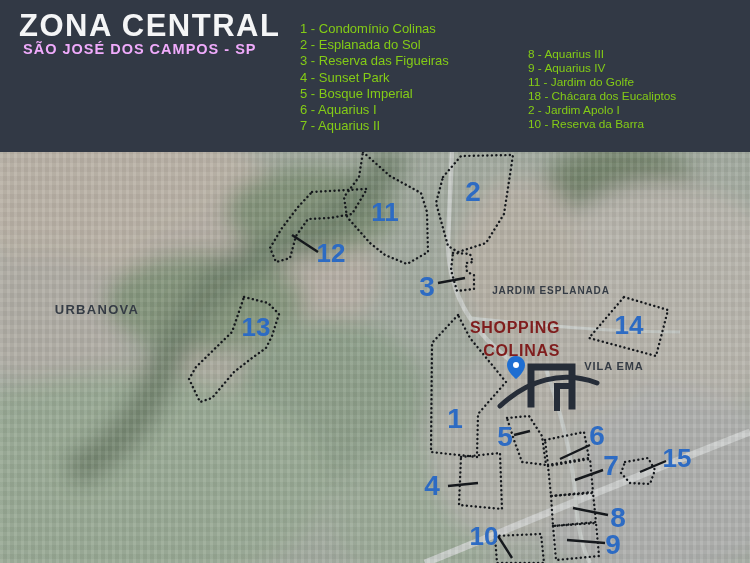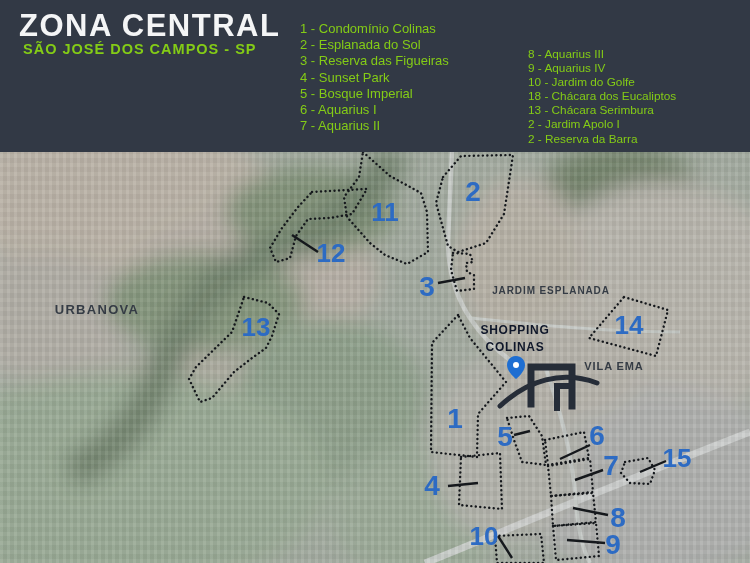--- a/index.html
+++ b/index.html
@@ -12,21 +12,21 @@
   .frame{position:relative;width:750px;height:563px;background:#323945;}
 
   
   .header{position:absolute;top:0;left:0;width:594px;height:152px;background:#323945;}
   .title{
     position:absolute;left:19px;top:8px;
     color:#f4f5f6;font-size:31px;font-weight:bold;letter-spacing:1.5px;
   }
   .subtitle{
     position:absolute;left:23px;top:41px;
-    color:#84cc16;font-size:14.5px;font-weight:bold;letter-spacing:1px;
+    color:#f0abfc;font-size:14.5px;font-weight:bold;letter-spacing:1px;
   }
   .legend-col{position:absolute;margin:0;padding:0;list-style:none;color:#84cc16;}
   .legend-col li{white-space:nowrap;}
   .col1{left:300px;top:21px;}
   .col1 li{font-size:13px;line-height:16.2px;}
   .col2{left:528px;top:22px;margin-top:25px;}
   .col2 li{font-size:11.8px;line-height:14.1px;}
 
   
   .map-area{
@@ -47,22 +47,22 @@
   .ldr{stroke:#15181c;stroke-width:2.4;fill:none;}
 
   .maplabel{
     position:absolute;transform:translate(-50%,-50%);
     color:#353c45;font-weight:bold;white-space:nowrap;z-index:5;
   }
   .lbl-urbanova{left:97px;top:157px;font-size:13px;letter-spacing:1.3px;}
   .lbl-jardim{left:551px;top:138px;font-size:10px;letter-spacing:0.9px;}
   .lbl-vilaema{left:614px;top:214px;font-size:11px;letter-spacing:0.9px;}
   .lbl-shopping{
-    left:515px;top:187px;font-size:12px;letter-spacing:0.7px;
-    color:#0f172a;text-align:center;white-space:pre-line;line-height:1.45;
+    left:515px;top:187px;font-size:16px;letter-spacing:0.7px;
+    color:#7f1d1d;text-align:right;white-space:pre-line;line-height:1.45;
   }
 
   .rnum{
     position:absolute;transform:translate(-50%,-50%);
     color:#2d6bc3;font-weight:bold;z-index:6;line-height:1;
   }
   .fs1{font-size:28px;} .fs2{font-size:26px;}
   .rn-1{left:455px;top:267px;} .rn-2{left:473px;top:40px;}  .rn-3{left:427px;top:135px;}
   .rn-4{left:432px;top:334px;} .rn-5{left:505px;top:285px;} .rn-6{left:597px;top:284px;}
   .rn-7{left:611px;top:314px;} .rn-8{left:618px;top:366px;} .rn-9{left:613px;top:393px;}
@@ -84,25 +84,24 @@
       <li>3 - Reserva das Figueiras</li>
       <li>4 - Sunset Park</li>
       <li>5 - Bosque Imperial</li>
       <li>6 - Aquarius I</li>
       <li>7 - Aquarius II</li>
     </ul>
 
     <ul class="legend-col col2">
       <li>8 - Aquarius III</li>
       <li>9 - Aquarius IV</li>
-      <li>10 - Jardim do Golfe</li>
+      <li>11 - Jardim do Golfe</li>
       <li>18 - Chácara dos Eucaliptos</li>
-      <li>13 - Chácara Serimbura</li>
       <li>2 - Jardim Apolo I</li>
-      <li>2 - Reserva da Barra</li>
+      <li>10 - Reserva da Barra</li>
     </ul>
   </div>
 
   <div class="map-area">
 
     <svg width="750" height="411" viewBox="0 0 750 411">
       <defs>
         <filter id="soft" x="-40%" y="-40%" width="180%" height="180%">
           <feGaussianBlur stdDeviation="11"></feGaussianBlur>
         </filter>

